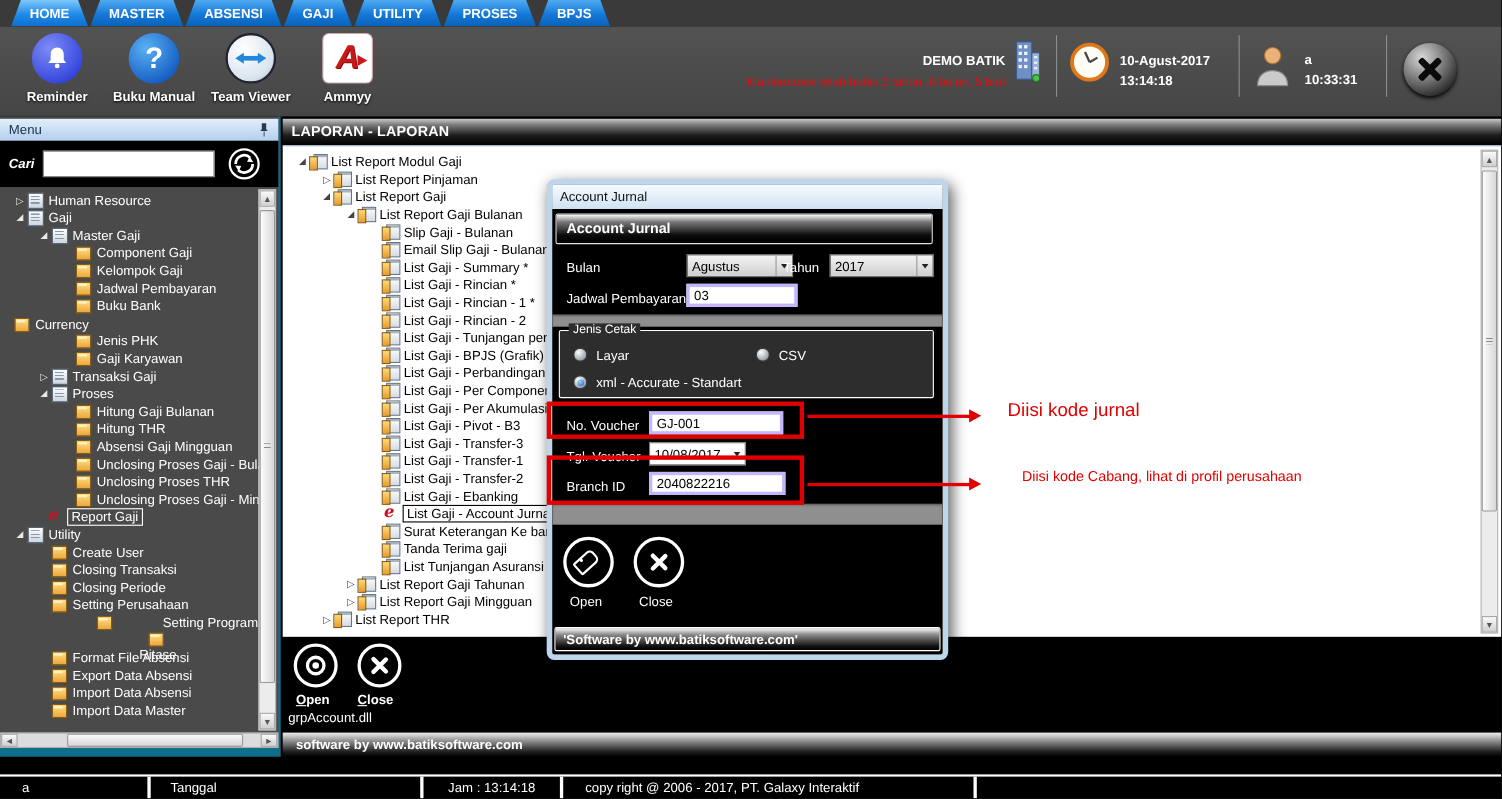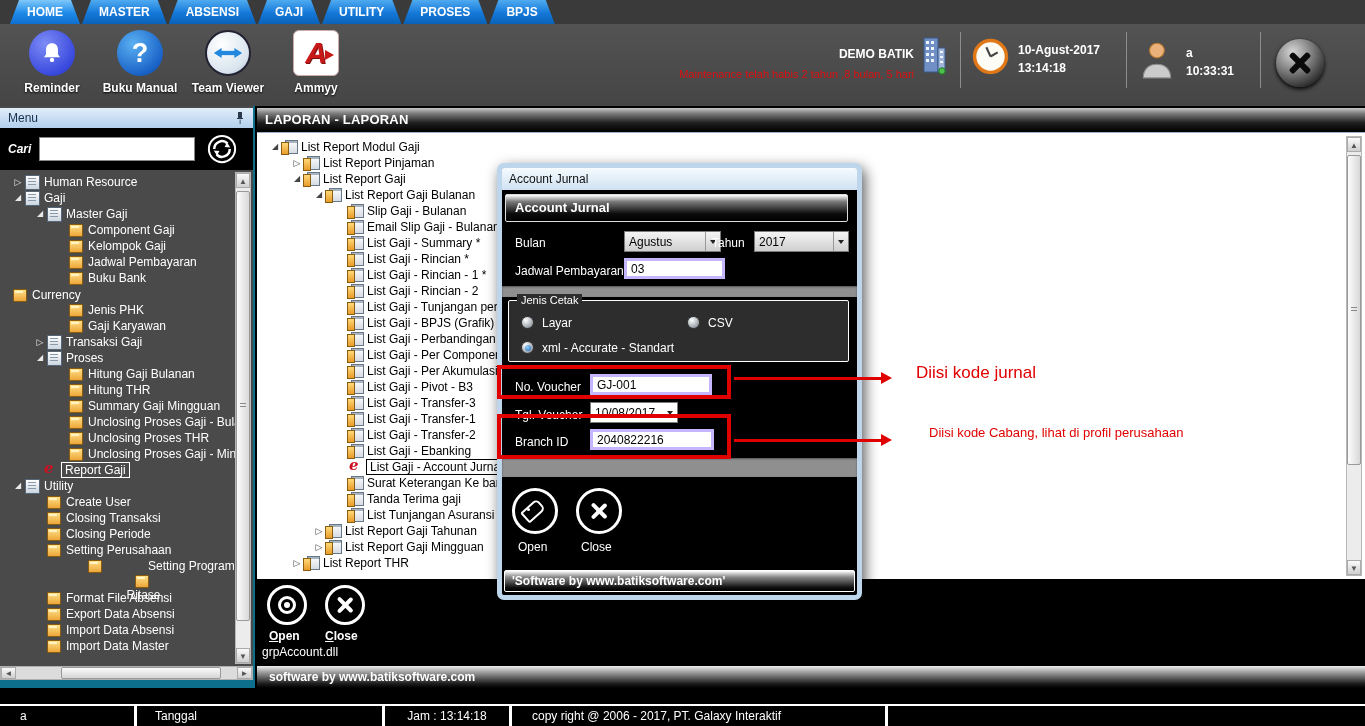--- a/index.html
+++ b/index.html
@@ -23,21 +23,21 @@
   .big.tv{background:radial-gradient(circle at 35% 30%,#ffffff,#d8e4ee 70%,#9ab0c0);border:2px solid #223}
   .big.ammyy{border-radius:6px;background:#fff;border:1px solid #caa}
   .ammyy .a{font-size:30px;font-weight:bold;color:#c81818;font-style:italic;text-shadow:1px 1px 0 #801010}
   .ammyy::after{content:"";position:absolute;right:4px;top:19px;border-left:9px solid #c81818;border-top:5px solid transparent;border-bottom:5px solid transparent}
   .tbi .lbl{margin-top:5px;color:#fff;font-size:12px;font-weight:bold;text-shadow:0 1px 2px #000}
   .vdiv{position:absolute;top:8px;height:56px;width:1px;background:#8d8d8d}
   .tb-company{position:absolute;right:418px;top:12px;display:flex;align-items:flex-end;gap:7px}
   .co-text{display:flex;flex-direction:column;align-items:flex-end}
   .co-name{color:#fff;font-size:12px;font-weight:bold;margin-bottom:7px}
   .co-maint{color:#dd1111;font-size:11px;white-space:nowrap}
-  .tb-clock{position:absolute;left:972px;top:14px;display:flex;align-items:center;gap:9px}
+  .tb-clock{position:absolute;left:972px;top:14px;display:flex;align-items:flex-end;gap:9px}
   .tb-clock .txt,.tb-user .txt{display:flex;flex-direction:column;gap:4px;color:#fff;font-size:12px;font-weight:bold}
   .tb-user{position:absolute;left:1140px;top:16px;display:flex;align-items:center;gap:10px}
   .xbtn{position:absolute;left:1276px;top:15px;width:48px;height:48px;border-radius:50%;cursor:pointer;
         background:radial-gradient(circle at 35% 28%,#d8d8d8,#777 45%,#1c1c1c 85%);box-shadow:0 2px 4px #000}
   .xbtn::before,.xbtn::after{content:"";position:absolute;left:50%;top:50%;width:6px;height:26px;background:#0a0a0a;border-radius:2px}
   .xbtn::before{transform:translate(-50%,-50%) rotate(45deg)}
   .xbtn::after{transform:translate(-50%,-50%) rotate(-45deg)}
 
   
   .sidebar{position:absolute;left:0;top:106px;width:255px;height:582px;background:#4a4a4a;border-right:2px solid #0e6f8c}
@@ -356,21 +356,21 @@
           <span class="tlb">Hitung Gaji Bulanan</span>
         </div>
         <div class="trow" style="padding-left: 56px;">
           <span class="arr none"></span>
           <span class="tic folder"></span>
           <span class="tlb">Hitung THR</span>
         </div>
         <div class="trow" style="padding-left: 56px;">
           <span class="arr none"></span>
           <span class="tic folder"></span>
-          <span class="tlb">Summary Gaji Mingguan</span>
+          <span class="tlb">Absensi Gaji Mingguan</span>
         </div>
         <div class="trow" style="padding-left: 56px;">
           <span class="arr none"></span>
           <span class="tic folder"></span>
           <span class="tlb">Unclosing Proses Gaji - Bula</span>
         </div>
         <div class="trow" style="padding-left: 56px;">
           <span class="arr none"></span>
           <span class="tic folder"></span>
           <span class="tlb">Unclosing Proses THR</span>

